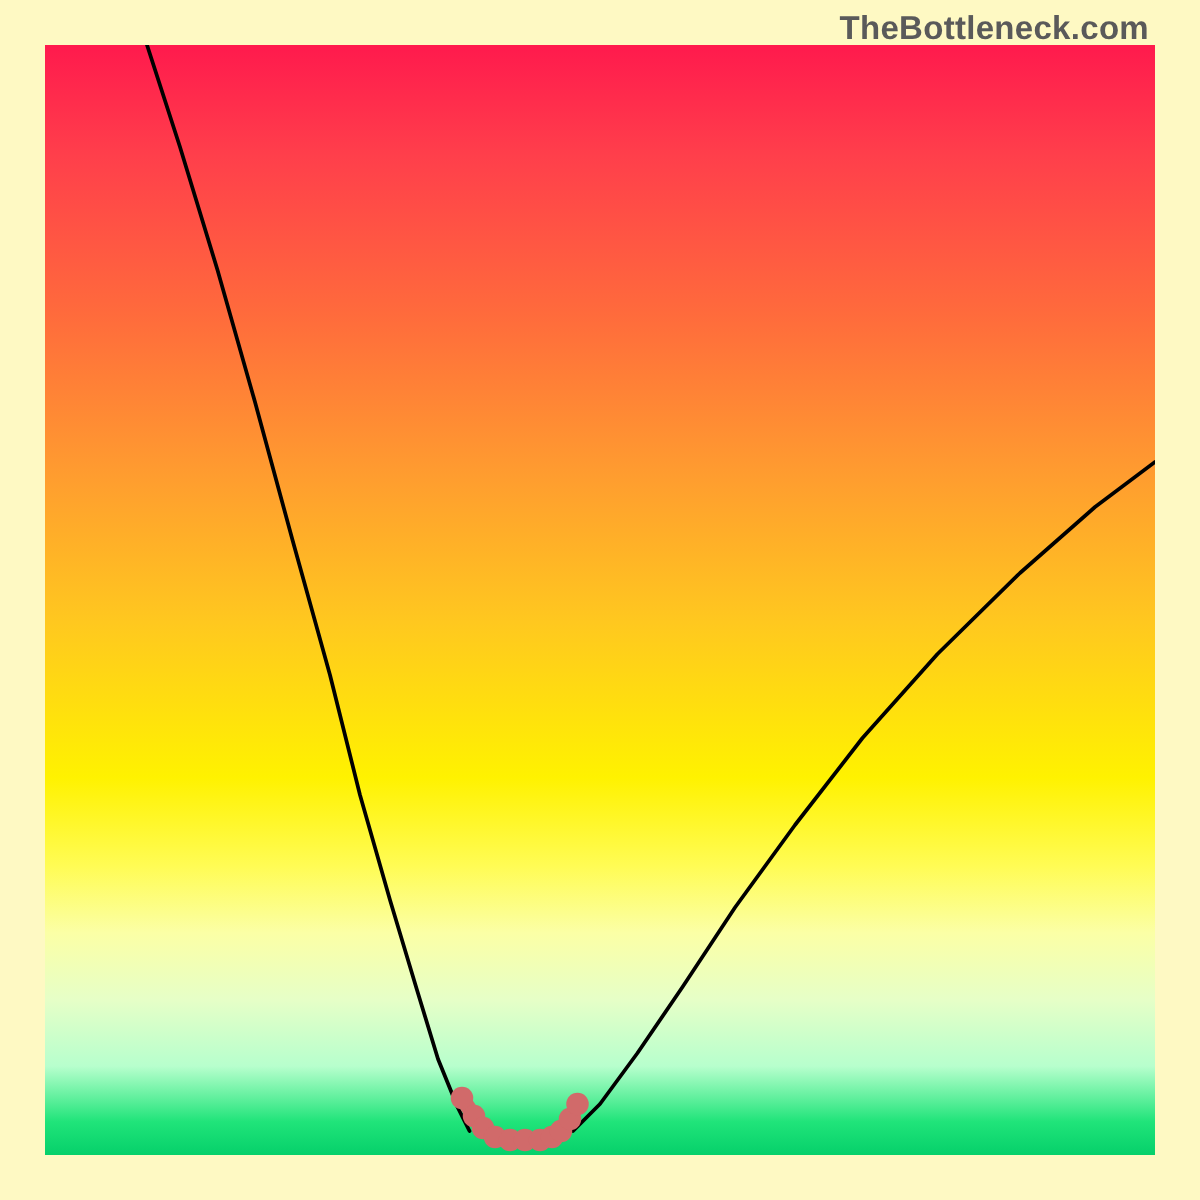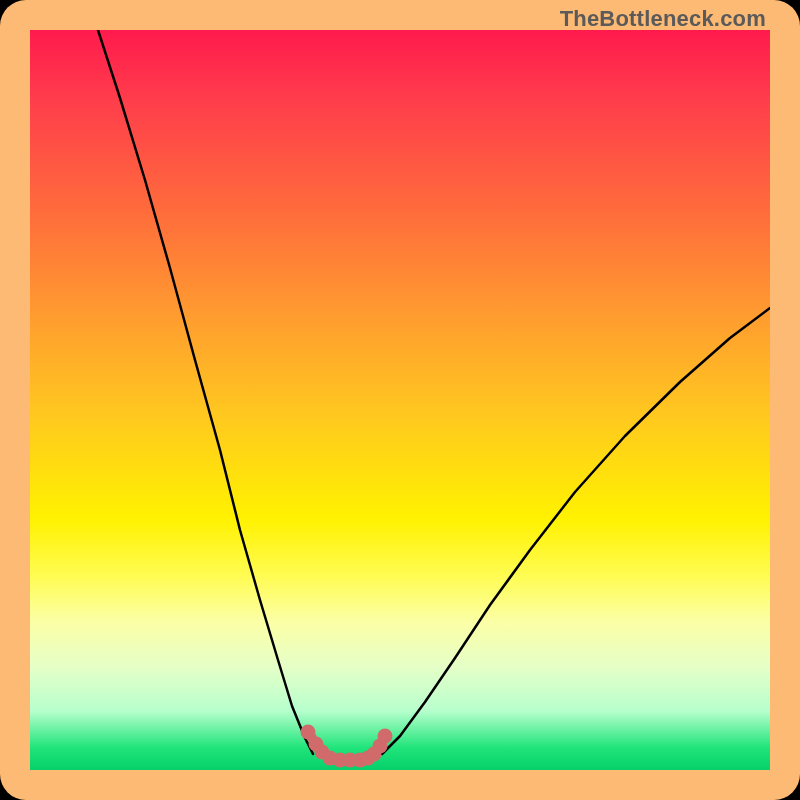--- a/index.html
+++ b/index.html
@@ -7,22 +7,21 @@
     padding: 0;
     width: 800px;
     height: 800px;
     background: #000;
     overflow: hidden;
   }
   .frame {
     position: relative;
     width: 800px;
     height: 800px;
-    background: #fdba74;
-    border-radius: 26px;
+    background: #fef9c3;
   }
   .plot-area {
     position: absolute;
     left: 30px;
     top: 30px;
     width: 740px;
     height: 740px;
     background: linear-gradient(
       to bottom,
       #ff1a4d 0%,

